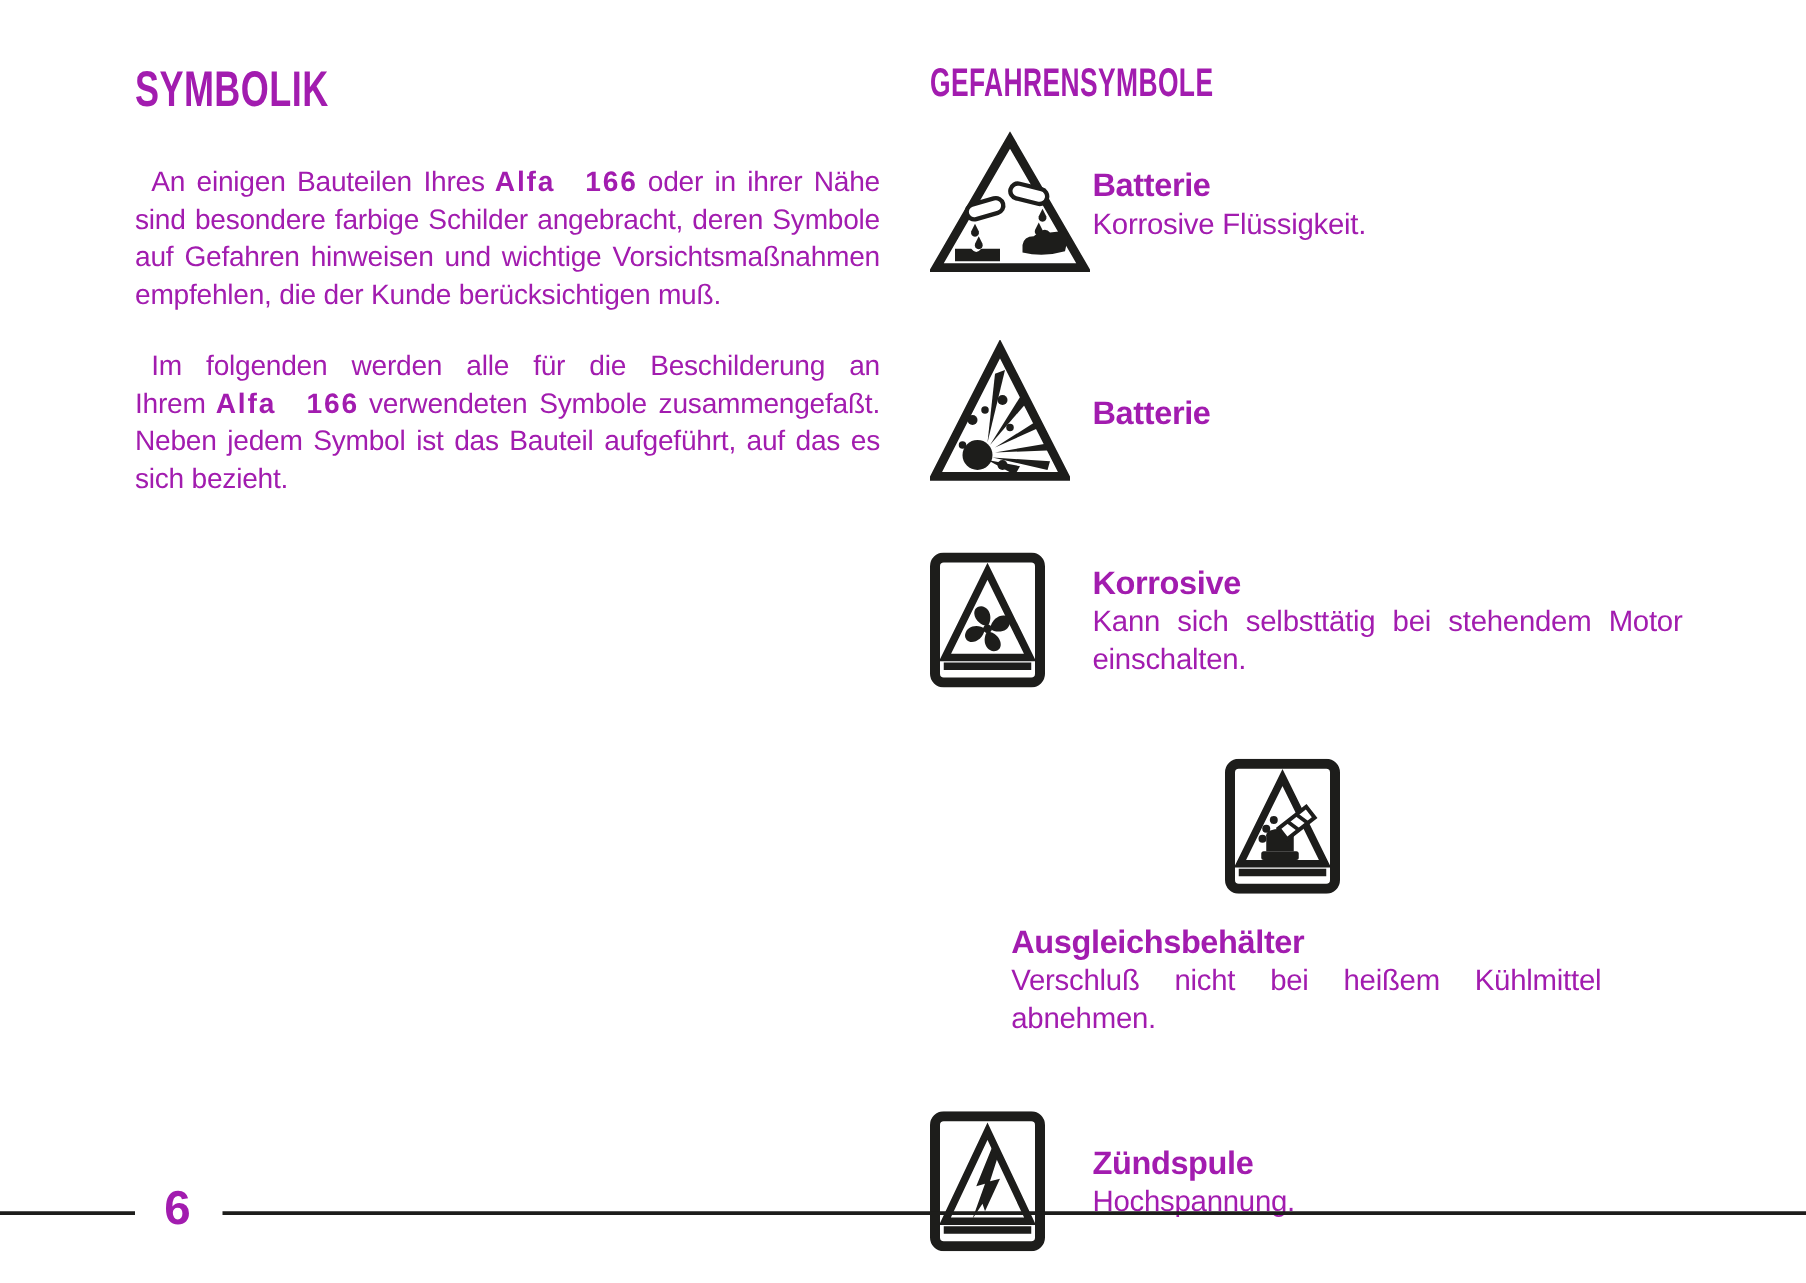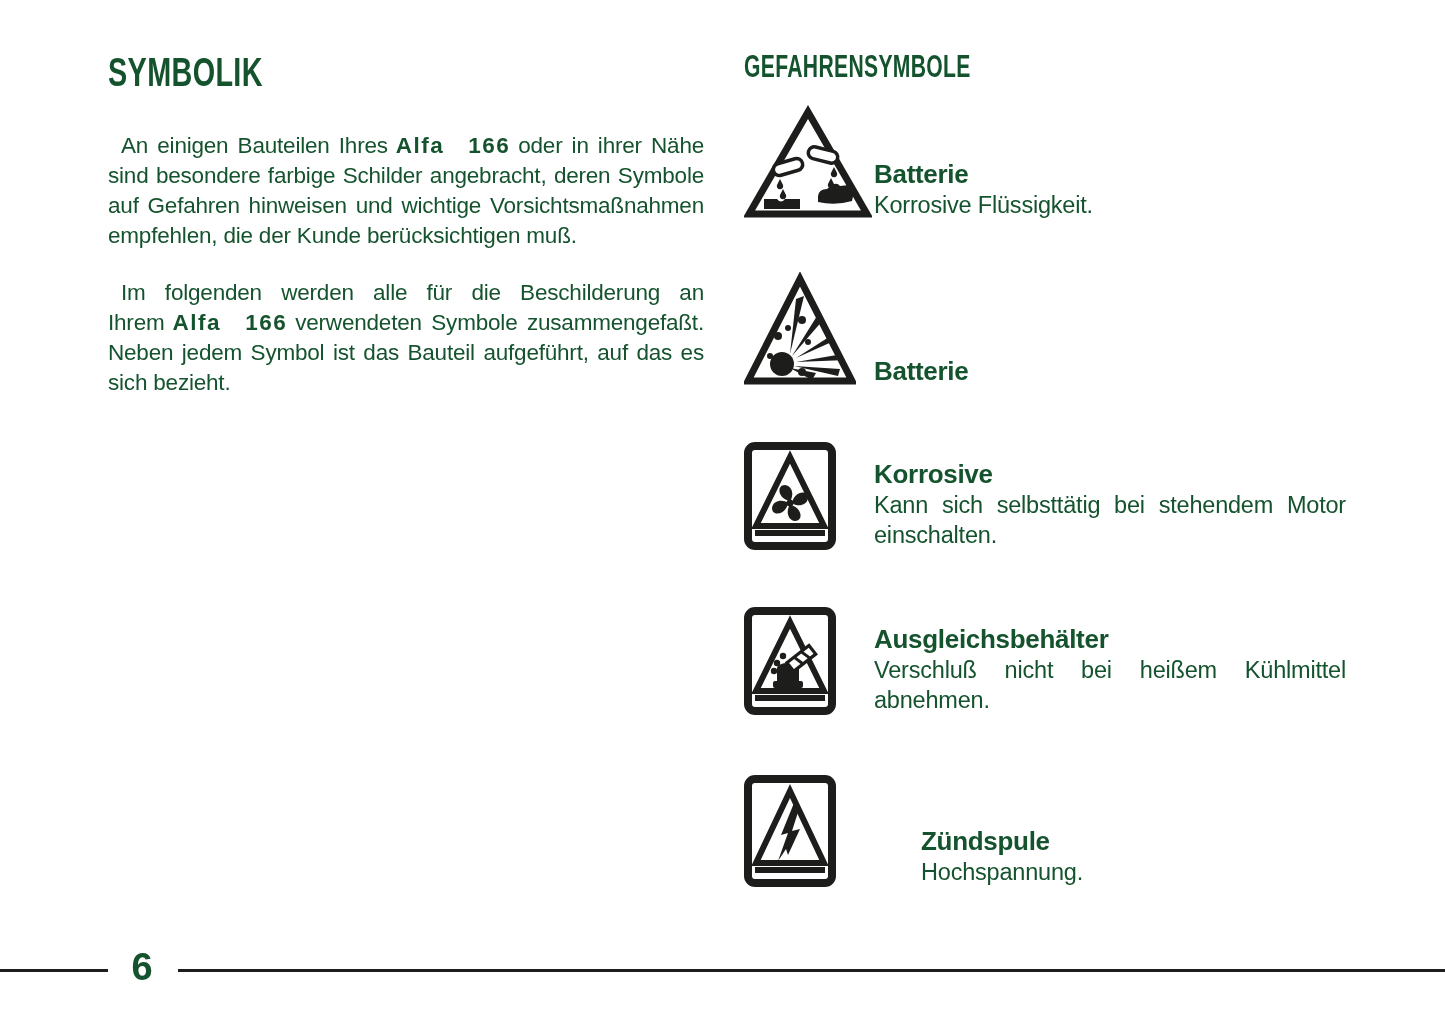--- a/index.html
+++ b/index.html
@@ -1,21 +1,21 @@
 <!DOCTYPE html>
 <html><head>
 <meta charset="utf-8">
 <style>
   * { box-sizing: border-box; }
   html, body { margin:0; padding:0; background:#ffffff; }
   .page {
     position: relative;
     width: 1445px; height: 1026px;
     background: #ffffff;
-    color: #14532d;
+    color: #a21caf;
     font-family: "Liberation Sans", sans-serif;
     overflow: hidden;
   }
 
   
   .left-col { position:absolute; left:108px; top:50px; width:596px; }
   .h-sym {
     margin:0; font-size:40px; font-weight:bold; white-space:nowrap;
     letter-spacing:0.5px; transform:scaleX(0.72); transform-origin:left top;
   }
@@ -28,26 +28,26 @@
     font-weight:bold; letter-spacing:1.5px; word-spacing:13px;
     margin:0 8px; white-space:nowrap;
   }
 
   
   .right-col { position:absolute; left:744px; top:48px; width:602px; }
   .h-gef {
     margin:0; font-size:32px; font-weight:bold; white-space:nowrap;
     letter-spacing:0.5px; transform:scaleX(0.66); transform-origin:left top;
   }
-  .item { display:flex; align-items:flex-end; }
+  .item { display:flex; align-items:center; }
   .item-1 { margin-top:20px; }
   .item-2 { margin-top:52px; }
   .item-3 { margin-top:55px; }
-  .item-4 { margin-top:57px; }
-  .item-5 { margin-top:60px;gap:47px; }
+  .item-4 { margin-top:57px;flex-direction:column; }
+  .item-5 { margin-top:60px; }
   .icon-cell { flex:0 0 130px; width:130px; }
   .icon-cell svg { display:block; }
   .text-cell { width:472px; }
   .item-title { font-weight:bold; font-size:26px; line-height:32px; letter-spacing:-0.3px; }
   .item-desc { font-size:23.5px; line-height:30px; text-align:justify; letter-spacing:-0.2px; margin-top:0; }
 
   
   .rule { position:absolute; height:3px; background:#1d1d1b; }
   .rule-left  { left:0;   top:969px; width:108px; }
   .rule-right { left:178px; top:969px; width:1267px; }

